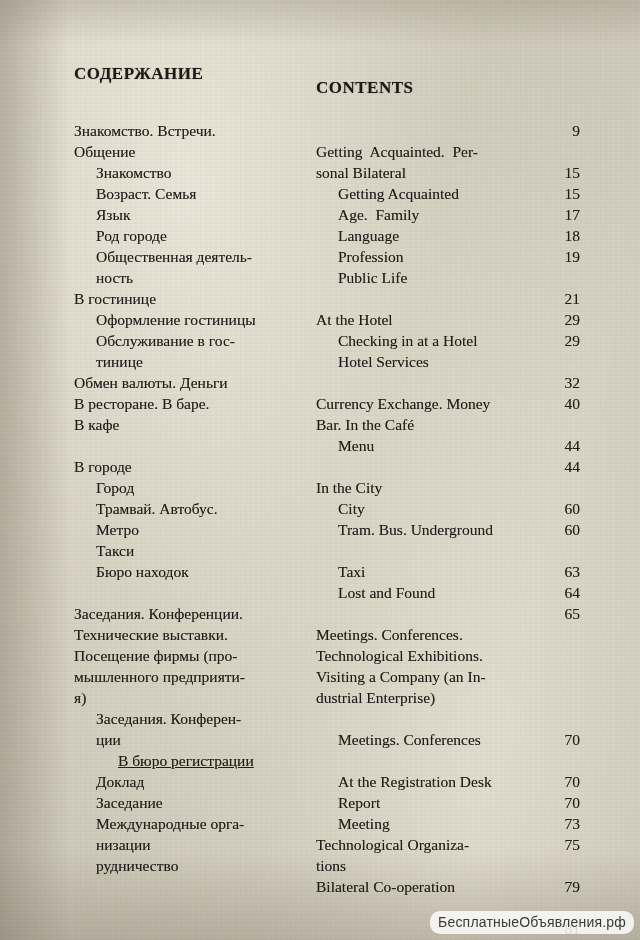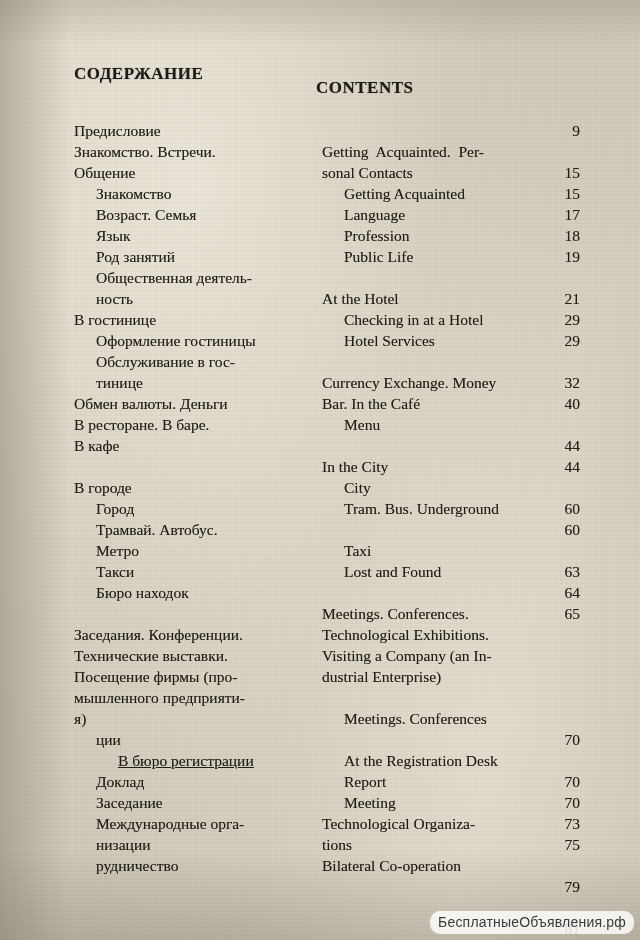--- a/index.html
+++ b/index.html
@@ -66,21 +66,21 @@
     text-shadow: 0 0 1px rgba(40,38,32,.5);
   }
   #h-ru { left: 74px; top: 64px; }
   #h-en { left: 316px; top: 78px; }
 
   .col {
     position: absolute;
     top: 120px;
   }
   .col-ru { left: 74px; width: 235px; }
-  .col-en { left: 316px; width: 245px; margin-left: 6px; }
+  .col-en { left: 316px; width: 245px; }
   .col-pg { left: 540px; width: 40px; }
 
   .line {
     font-size: 15.5px;
     line-height: 21px;
     color: #201e19;
     white-space: pre;
     text-shadow: 0 0 .6px rgba(30,28,24,.45);
   }
   .line.ind1 { padding-left: 22px; }
@@ -117,27 +117,26 @@
 <div class="smudge-top"></div>
 <div class="smudge-left"></div>
 <div class="smudge-bottom"></div>
 
 <div class="content">
 
   <div class="heading" id="h-ru">СОДЕРЖАНИЕ</div>
   <div class="heading" id="h-en">CONTENTS</div>
 
   <div class="col col-ru" id="col-ru">
-      <div class="line">Предисловие</div>
       <div class="line">Знакомство. Встречи.</div>
       <div class="line">Общение</div>
       <div class="line ind1">Знакомство</div>
       <div class="line ind1">Возраст. Семья</div>
       <div class="line ind1">Язык</div>
-      <div class="line ind1">Род занятий</div>
+      <div class="line ind1">Род городе</div>
       <div class="line ind1">Общественная деятель-</div>
       <div class="line ind1">ность</div>
       <div class="line">В гостинице</div>
       <div class="line ind1">Оформление гостиницы</div>
       <div class="line ind1">Обслуживание в гос-</div>
       <div class="line ind1">тинице</div>
       <div class="line">Обмен валюты. Деньги</div>
       <div class="line">В ресторане. В баре.</div>
       <div class="line">В кафе</div>
       <div class="line gap"></div>
@@ -146,33 +145,35 @@
       <div class="line ind1">Трамвай. Автобус.</div>
       <div class="line ind1">Метро</div>
       <div class="line ind1">Такси</div>
       <div class="line ind1">Бюро находок</div>
       <div class="line gap"></div>
       <div class="line">Заседания. Конференции.</div>
       <div class="line">Технические выставки.</div>
       <div class="line">Посещение фирмы (про-</div>
       <div class="line">мышленного предприяти-</div>
       <div class="line">я)</div>
+      <div class="line ind1">Заседания. Конферен-</div>
       <div class="line ind1">ции</div>
       <div class="line ind2">В бюро регистрации</div>
       <div class="line ind1">Доклад</div>
       <div class="line ind1">Заседание</div>
       <div class="line ind1">Международные орга-</div>
       <div class="line ind1">низации</div>
       <div class="line ind1">рудничество</div>
     </div>
   <div class="col col-en" id="col-en">
       <div class="line gap"></div>
       <div class="line">Getting  Acquainted.  Per-</div>
-      <div class="line">sonal Contacts</div>
+      <div class="line">sonal Bilateral</div>
       <div class="line ind1">Getting Acquainted</div>
+      <div class="line ind1">Age.  Family</div>
       <div class="line ind1">Language</div>
       <div class="line ind1">Profession</div>
       <div class="line ind1">Public Life</div>
       <div class="line gap"></div>
       <div class="line">At the Hotel</div>
       <div class="line ind1">Checking in at a Hotel</div>
       <div class="line ind1">Hotel Services</div>
       <div class="line gap"></div>
       <div class="line">Currency Exchange. Money</div>
       <div class="line">Bar. In the Café</div>

